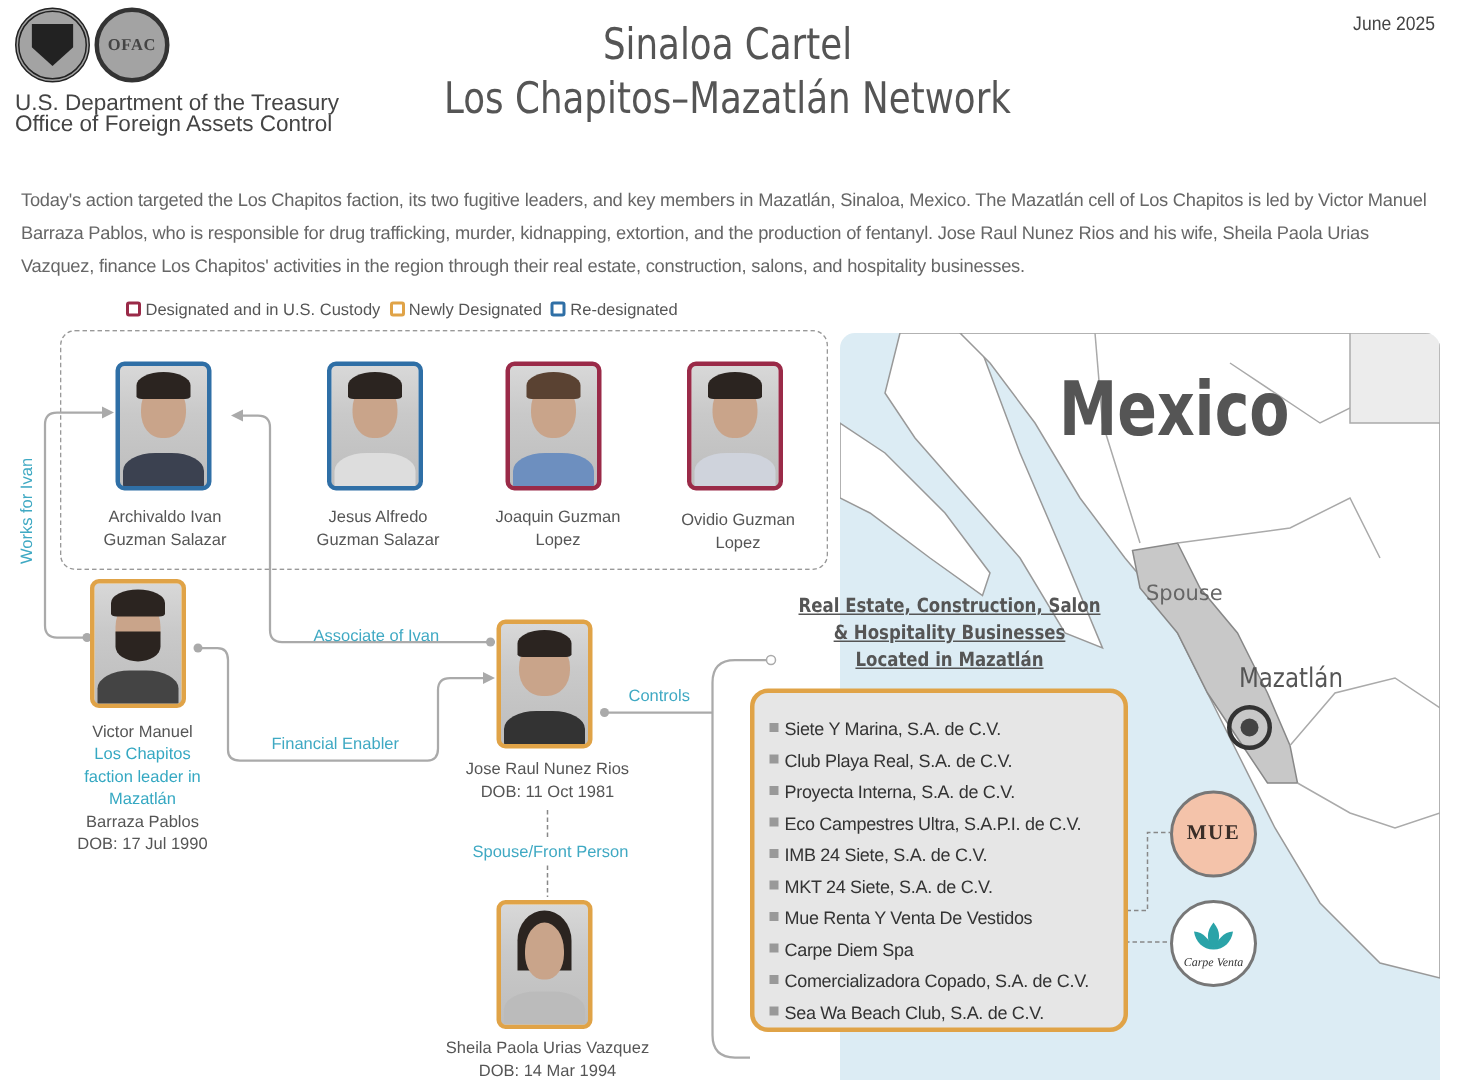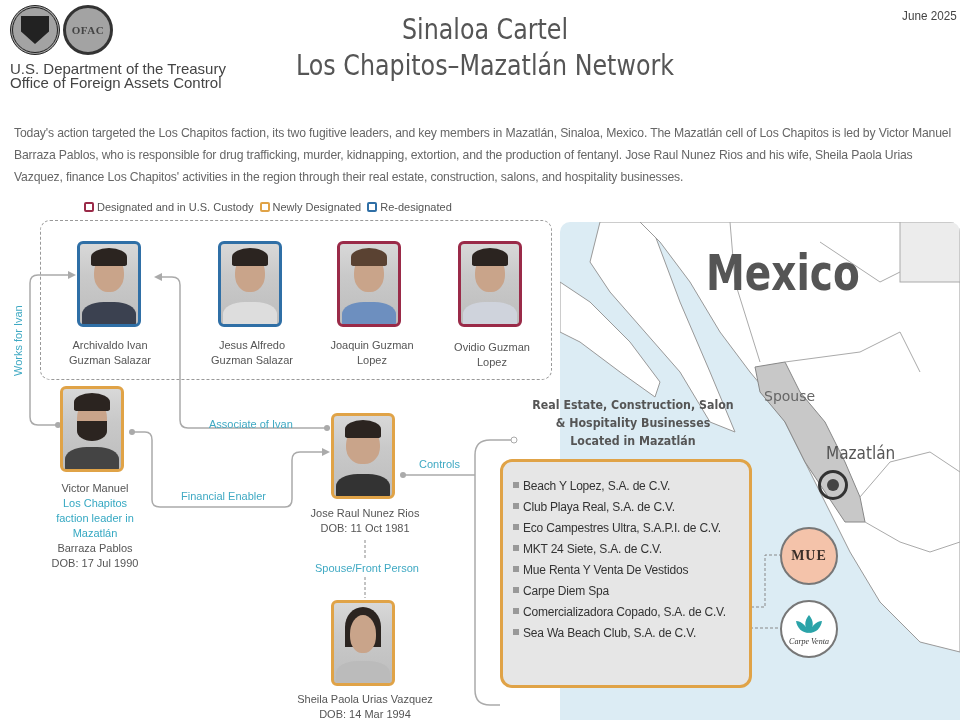--- a/index.html
+++ b/index.html
@@ -38,21 +38,21 @@
   .pname .teal { color: #35a8c2; }
 
   .edge-label { position: absolute; font-size: 11px; color: #3fa9c3; white-space: nowrap; }
   .edge-label.vert { transform: rotate(-90deg); transform-origin: left top; }
 
   
   .map { position: absolute; left: 560px; top: 222px; width: 400px; height: 498px; background: #dcecf4; border-radius: 10px 10px 0 0; overflow: hidden; }
   .map-title { position: absolute; left: 706px; top: 244px; font-family: "DejaVu Sans", sans-serif; font-size: 50px; color: #555; font-weight: bold; transform: scaleX(0.78); transform-origin: left; }
   .map-label { position: absolute; font-family: "DejaVu Sans", sans-serif; color: #555; }
 
-  .biz-head { position: absolute; left: 508px; top: 396px; width: 250px; text-align: center; font-family: "DejaVu Sans", sans-serif; font-weight: bold; font-size: 13px; line-height: 18px; color: #555; }
+  .biz-head { position: absolute; left: 508px; top: 396px; width: 250px; text-align: center; font-family: "DejaVu Sans", sans-serif; font-weight: bold; font-size: 13px; line-height: 18px; color: #555; text-decoration: underline; }
   .biz-head span { display:block; transform: scaleX(0.85); }
 
   .biz-box { position: absolute; left: 500px; top: 459px; width: 252px; height: 229px; background: #e6e6e6; border: 3px solid #e0a347; border-radius: 12px; padding: 14px 0 0 10px; }
   .biz-item { font-size: 12px; color: #333; line-height: 21px; white-space: nowrap; letter-spacing: -0.2px; }
   .biz-item::before { content: ""; display: inline-block; width: 6px; height: 6px; background: #999; margin-right: 4px; vertical-align: 2px; }
 
   .logo { position: absolute; width: 58px; height: 58px; border-radius: 50%; border: 2px solid #777; display:flex; align-items:center; justify-content:center; flex-direction: column; }
   .logo.mue { left: 780px; top: 527px; background: #f4c3aa; font-family: "Liberation Serif", serif; font-weight: bold; color: #3a2e28; font-size: 14px; letter-spacing: 1px; }
   .logo.carpe { left: 780px; top: 600px; background: #fff; font-family: "Liberation Serif", serif; font-style: italic; font-size: 8px; color: #333; }
 </style>
@@ -217,23 +217,25 @@
 <div class="edge-label" style="left:181px;top:490px">Financial Enabler</div>
 <div class="edge-label" style="left:419px;top:458px">Controls</div>
 <div class="edge-label" style="left:315px;top:562px">Spouse/Front Person</div>
 
 <div class="biz-head">
   <span>Real Estate, Construction, Salon</span>
   <span>&amp; Hospitality Businesses</span>
   <span>Located in Mazatlán</span>
 </div>
 <div class="biz-box">
-  <div class="biz-item">Beach Y Lopez, S.A. de C.V.</div>
+  <div class="biz-item">Siete Y Marina, S.A. de C.V.</div>
   <div class="biz-item">Club Playa Real, S.A. de C.V.</div>
+  <div class="biz-item">Proyecta Interna, S.A. de C.V.</div>
   <div class="biz-item">Eco Campestres Ultra, S.A.P.I. de C.V.</div>
+  <div class="biz-item">IMB 24 Siete, S.A. de C.V.</div>
   <div class="biz-item">MKT 24 Siete, S.A. de C.V.</div>
   <div class="biz-item">Mue Renta Y Venta De Vestidos</div>
   <div class="biz-item">Carpe Diem Spa</div>
   <div class="biz-item">Comercializadora Copado, S.A. de C.V.</div>
   <div class="biz-item">Sea Wa Beach Club, S.A. de C.V.</div>
 </div>
 
 <div class="logo mue">
     <span>MUE</span>
   </div>

